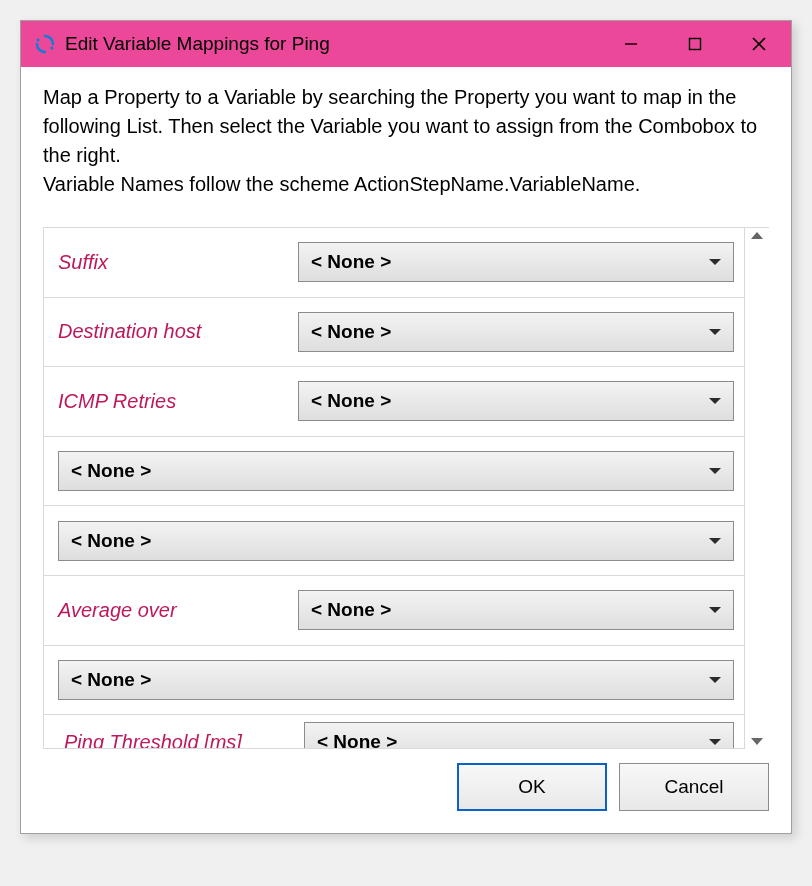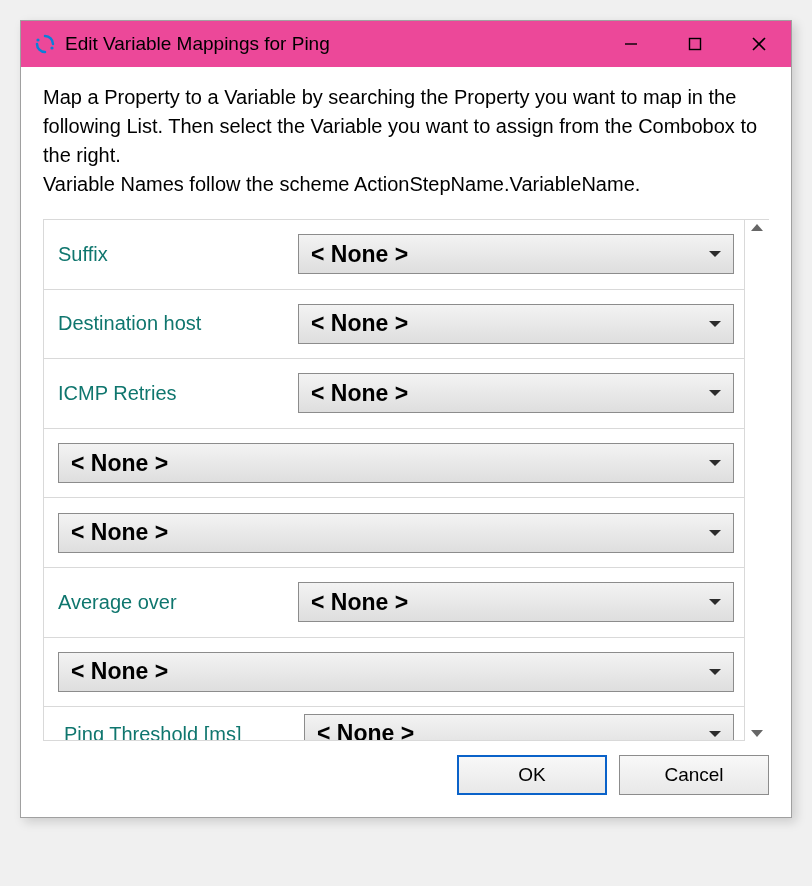--- a/index.html
+++ b/index.html
@@ -54,21 +54,21 @@
       background: transparent;
       border: none;
     }
     .content {
       padding: 16px 22px 0 22px;
     }
     .instructions {
       font-size: 20px;
       color: #000000;
       line-height: 1.45;
-      margin-bottom: 20px;
+      margin-bottom: 28px;
     }
     .table-wrap {
       display: flex;
       border-top: 1px solid #d9d9d9;
       height: 522px;
       overflow: hidden;
     }
     .rows {
       flex: 1;
       display: flex;
@@ -94,36 +94,37 @@
       position: relative;
       top: 14px;
     }
     .row.last-partial .prop-label {
       position: relative;
       top: 6px;
     }
     .prop-label {
       width: 240px;
       font-size: 20px;
-      color: #0f766e;
+      color: #be185d;
       flex-shrink: 0;
+      font-style: italic;
     }
     .combo {
       flex: 1;
       height: 40px;
       background: linear-gradient(#f3f3f3, #dedede);
       border: 1px solid #8c8c8c;
       display: flex;
       align-items: center;
       padding: 0 12px;
       cursor: pointer;
       position: relative;
     }
     .combo-text {
-      font-size: 23px;
+      font-size: 19px;
       font-weight: 600;
       color: #000;
       flex: 1;
     }
     .combo-arrow {
       width: 0;
       height: 0;
       border-left: 6px solid transparent;
       border-right: 6px solid transparent;
       border-top: 6px solid #2b2b2b;
@@ -154,21 +155,21 @@
       flex: 1;
     }
     .footer {
       display: flex;
       justify-content: flex-end;
       gap: 12px;
       padding: 14px 22px 22px 22px;
     }
     .btn {
       min-width: 150px;
-      height: 40px;
+      height: 48px;
       font-size: 19px;
       background: linear-gradient(#f8f8f8, #e8e8e8);
       border: 1px solid #8c8c8c;
       cursor: pointer;
       display: flex;
       align-items: center;
       justify-content: center;
       font-family: inherit;
     }
     .btn.primary {

